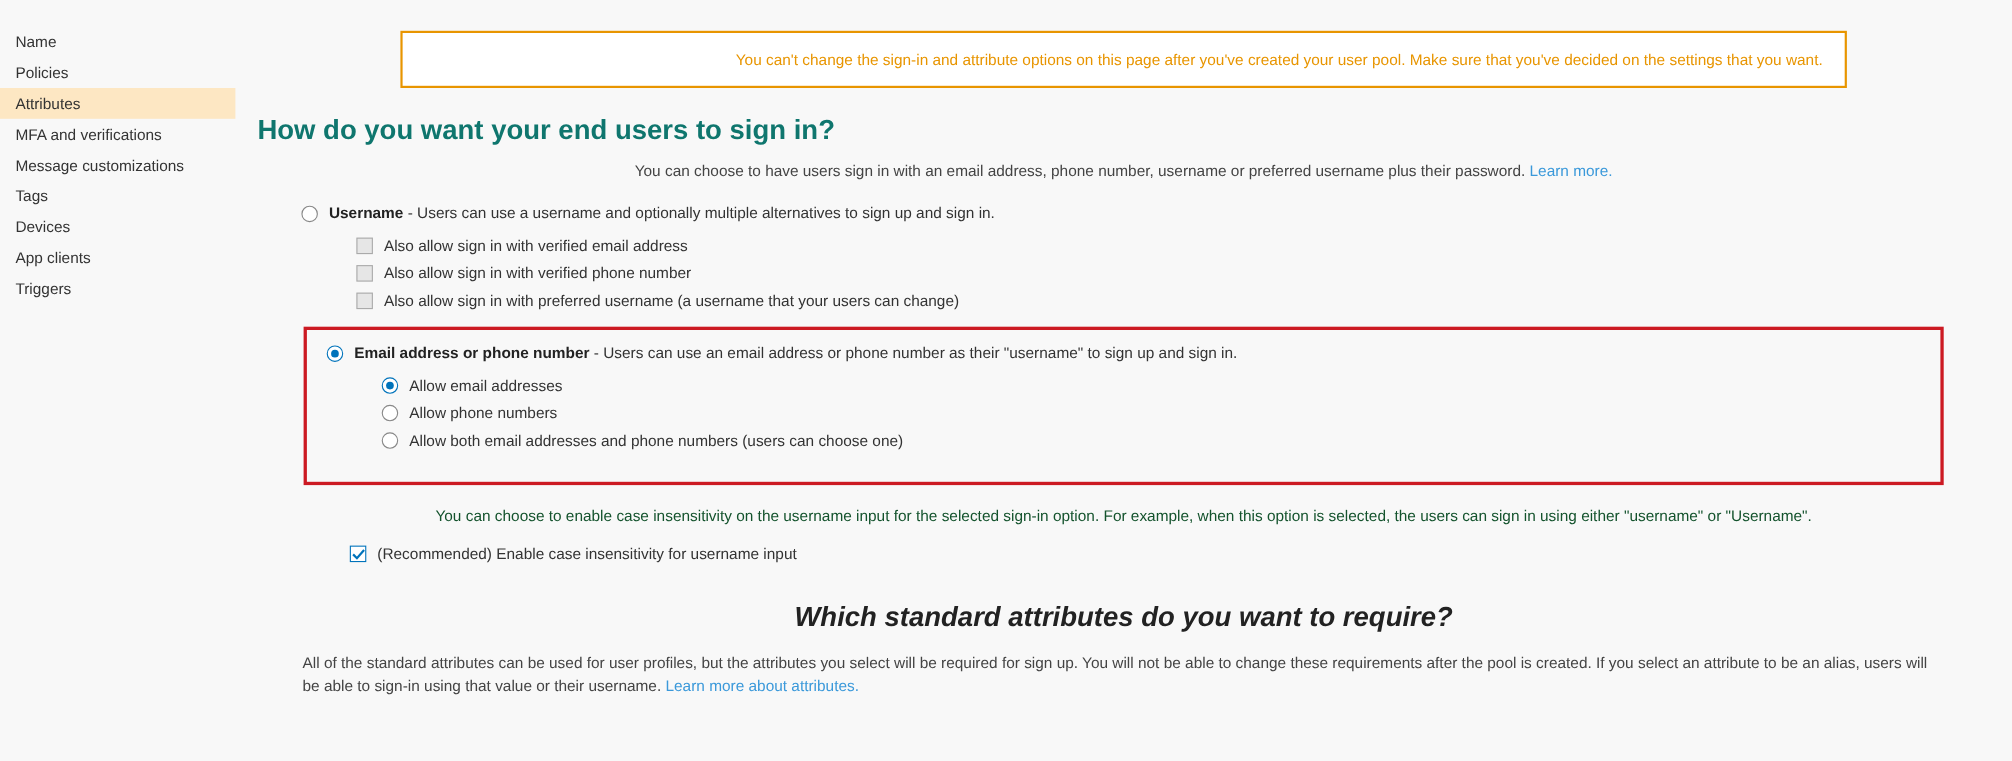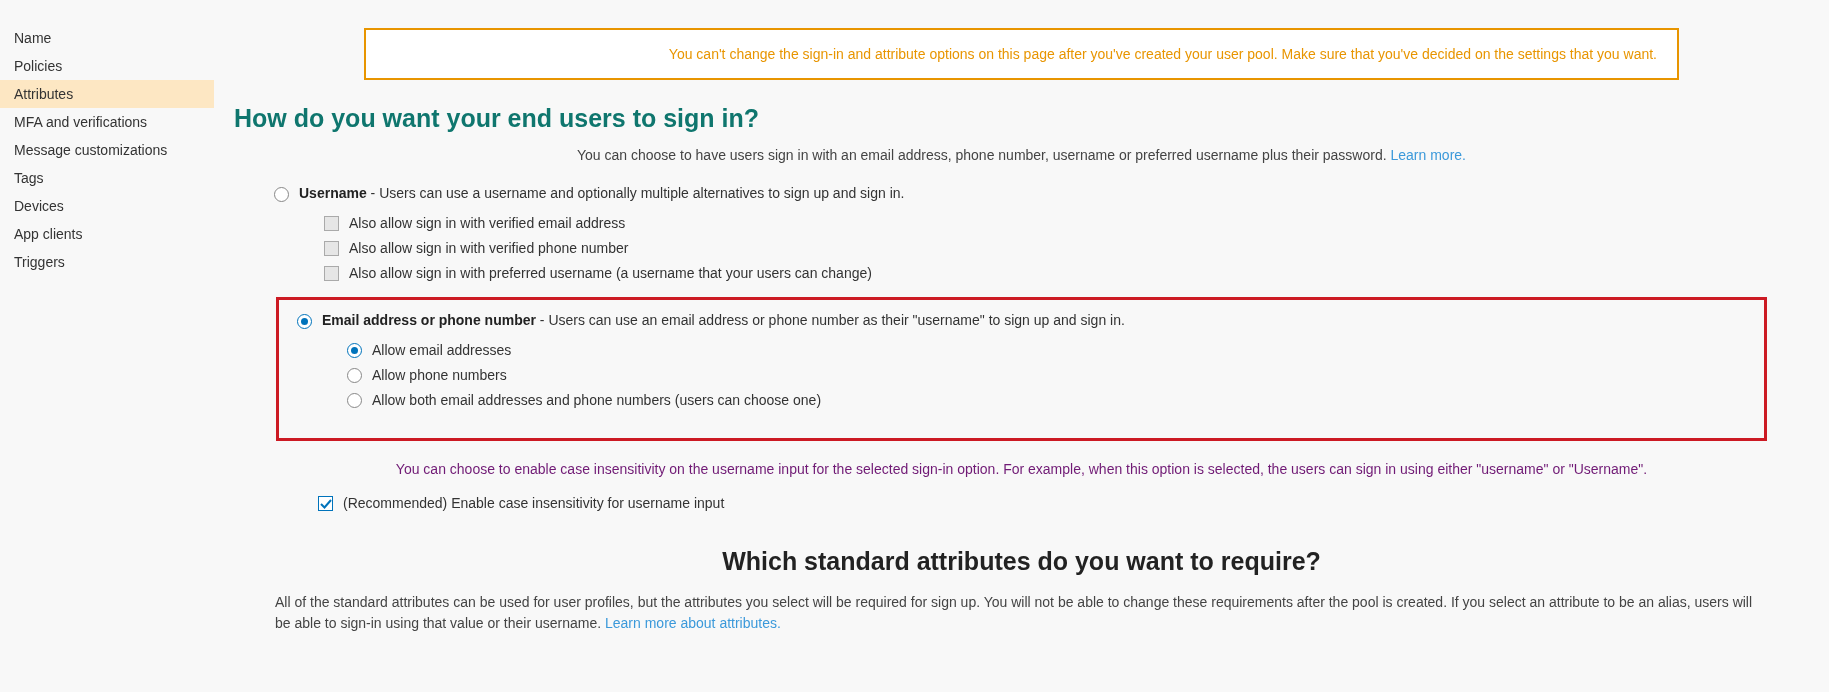--- a/index.html
+++ b/index.html
@@ -19,23 +19,23 @@
     .radio-circle.selected { border-color: #0073bb; }
     .radio-circle.selected::after { content: ''; position: absolute; top: 2.5px; left: 2.5px; width: 7px; height: 7px; background: #0073bb; border-radius: 50%; }
     .checkbox-square { width: 15px; height: 15px; border: 1px solid #aaa; background: #e6e6e6; margin-top: 2px; margin-right: 10px; flex-shrink: 0; cursor: pointer; display: inline-flex; align-items: center; justify-content: center; }
     .checkbox-square.checked { background: #fff; border-color: #0073bb; }
     .checkbox-square.checked svg { width: 12px; height: 12px; }
     .option-label-bold { font-weight: bold; color: #222; }
     .option-label-desc { color: #333; }
     .suboptions { margin-left: 50px; margin-top: 6px; margin-bottom: 12px; }
     .subopt-row { display: flex; align-items: center; padding: 4px 0; }
     .highlight-box { border: 3px solid #cc1a23; padding: 10px 0 14px 12px; margin: 8px 2px 18px 2px; }
-    .case-text { color: #701a75; font-size: 14px; text-align: center; margin: 10px 10px 14px 10px; line-height: 1.5; }
+    .case-text { color: #14532d; font-size: 14px; text-align: center; margin: 10px 10px 14px 10px; line-height: 1.5; }
     .case-check-row { display: flex; align-items: flex-end; margin-left: 44px; margin-top: 6px; }
-    .section2-heading { font-size: 25px; font-weight: bold; text-align: center; color: #222; margin: 36px 0 16px 0; }
+    .section2-heading { font-size: 25px; font-weight: bold; text-align: center; color: #222; margin: 36px 0 16px 0; font-style: italic; }
     .section2-text { color: #444; font-size: 14px; text-align: left; margin: 0 1px; line-height: 1.5; }
   </style>
 </head>
 <body>
 
 <div class="container">
   <div class="sidebar">
     <div class="sidebar-item">Name</div>
     <div class="sidebar-item">Policies</div>
     <div class="sidebar-item active">Attributes</div>

